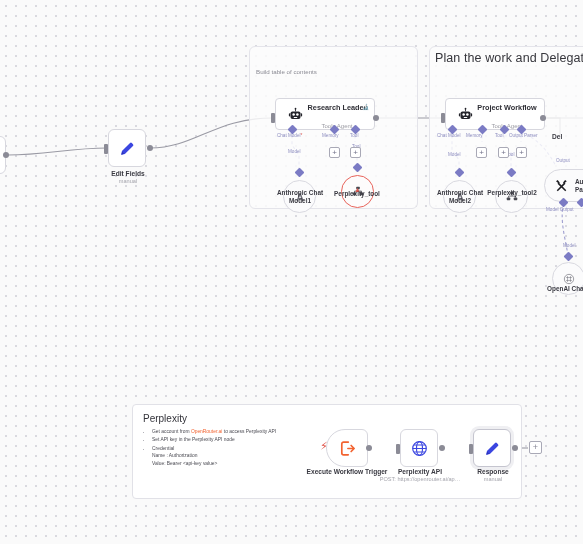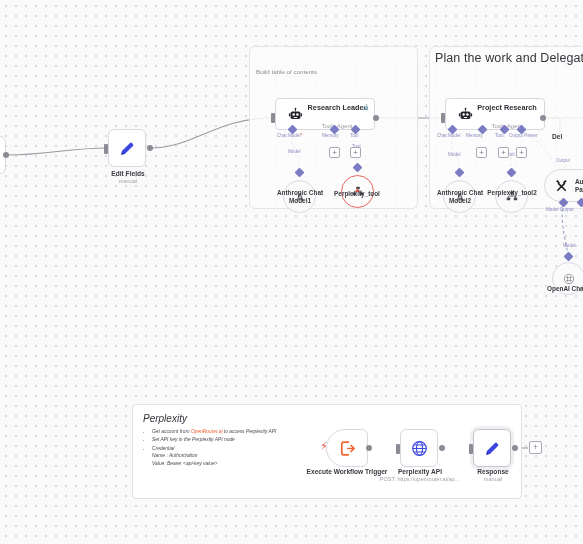--- a/index.html
+++ b/index.html
@@ -47,21 +47,21 @@
   .dot{position:absolute;width:6px;height:6px;border-radius:50%;background:#8b8b96;}
   .inport{position:absolute;width:4px;height:10px;border-radius:1px;background:#8b8b96;}
   .dia{position:absolute;width:7px;height:7px;background:#7b7bc4;transform:rotate(45deg);border-radius:1px;}
   .plusbtn{position:absolute;width:11px;height:11px;border:1px solid #a9a9b6;border-radius:2px;background:#fff;color:#72728a;font-size:8px;line-height:9px;text-align:center;box-sizing:border-box;}
   .plusbig{position:absolute;width:13px;height:13px;border:1px solid #a9a9b6;border-radius:2px;background:#fff;color:#8a8a99;font-size:9px;line-height:11px;text-align:center;box-sizing:border-box;}
   .portlbl{position:absolute;font-size:4.6px;color:#8e8ec0;white-space:nowrap;}
   .portlbl.req::after{content:"*";color:#e0554b;}
   .conlbl{position:absolute;font-size:4.6px;color:#8e8ec0;white-space:nowrap;}
 
   
-  .sticky{position:absolute;background:#fff;border:1px solid #e1e1e7;border-radius:4px;box-sizing:border-box;font-style:italic;}
+  .sticky{position:absolute;background:#fff;border:1px solid #e1e1e7;border-radius:4px;box-sizing:border-box;}
   .sticky h3{margin:0;font-size:10px;font-weight:400;color:#33333a;}
   .sticky ul{margin:4px 0 0 0;padding-left:9px;list-style:disc;}
   .sticky li{font-size:4.9px;color:#4a4a52;line-height:7.4px;margin-bottom:1px;}
   .sticky li::marker{color:#9a9aa2;font-size:4px;}
   .lnk{color:#f2622f;}
   .sub2{display:block;font-size:4.9px;color:#4a4a52;line-height:7.4px;}
 
   .warn{position:absolute;color:#e0554b;font-size:7px;}
 </style>
 </head>
@@ -190,21 +190,21 @@
         <circle cx="9" cy="12" r="2" fill="#fff"></circle>
           <circle cx="15" cy="12" r="2" fill="#fff"></circle>
         <rect x="9" y="16" width="6" height="1.4" rx="0.7" fill="#fff"></rect>
         <rect x="11.3" y="3" width="1.4" height="4" fill="#24242b"></rect>
           <circle cx="12" cy="2.6" r="1.4" fill="#24242b"></circle>
         <rect x="1.4" y="10" width="2" height="5" rx="1" fill="#24242b"></rect>
           <rect x="20.6" y="10" width="2" height="5" rx="1" fill="#24242b"></rect>
       </svg>
     </span>
     <span class="txt">
-      <span class="nm">Project Research</span><br>
+      <span class="nm">Project Workflow</span><br>
       <span class="st">Tools Agent</span>
     </span>
   </div>
   <div class="inport" style="left:441px;top:113px;"></div>
   <div class="dot" style="left:540px;top:115px;"></div>
 
   <div class="dia" style="left:449px;top:126px;"></div>
   <div class="dia" style="left:479px;top:126px;"></div>
   <div class="dia" style="left:501px;top:126px;"></div>
   <div class="dia" style="left:518px;top:126px;"></div>

